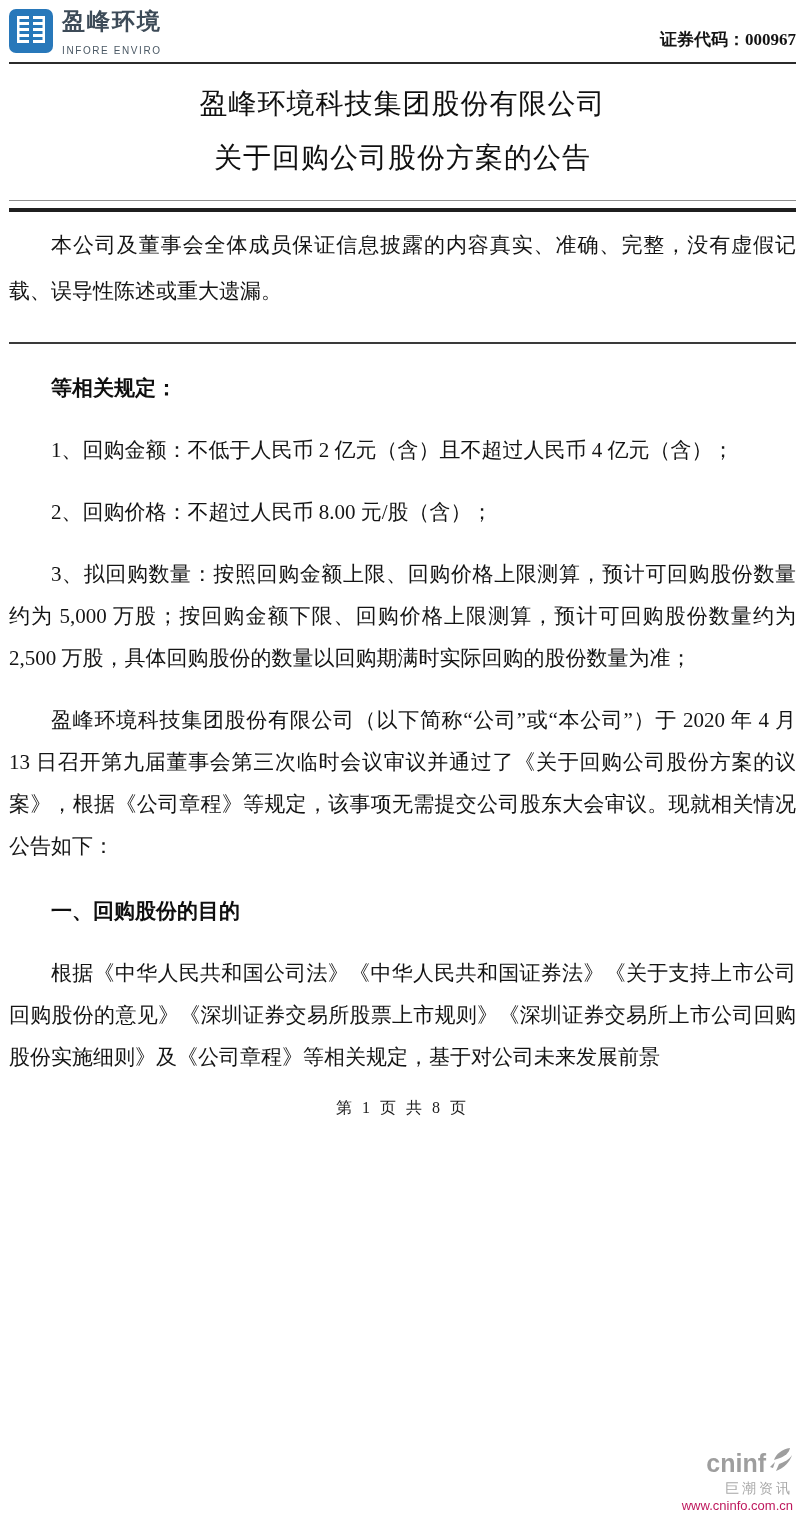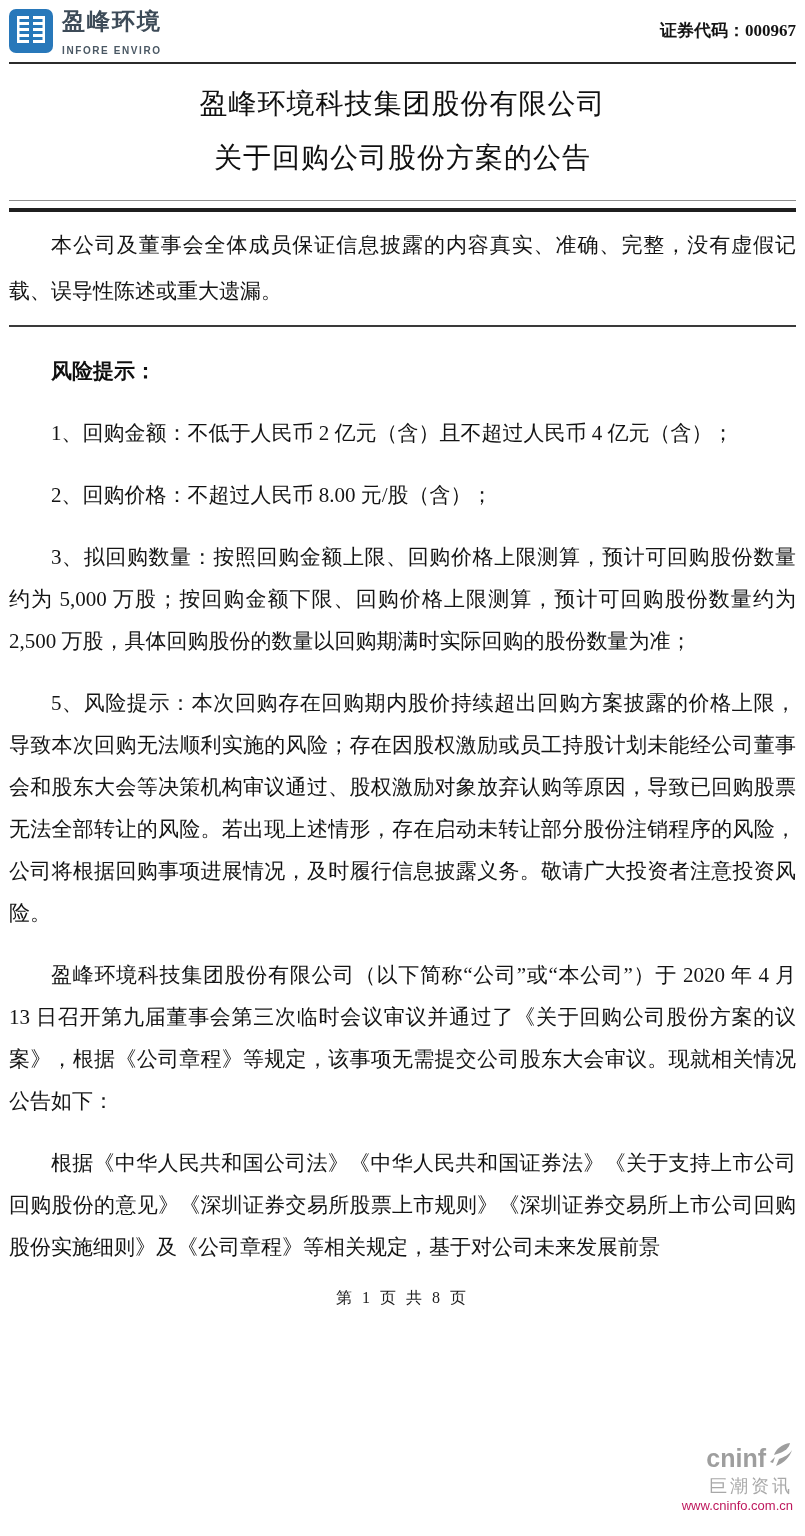--- a/index.html
+++ b/index.html
@@ -5,47 +5,47 @@
   html,body{margin:0;padding:0;}
   body{
     width:805px;height:1536px;background:#ffffff;color:#141414;
     font-family:"Liberation Serif", serif;
     position:relative;overflow:hidden;
   }
   .page{padding:0 9px;}
 
   
   .doc-header{
-    display:flex;align-items:center;justify-content:space-between;
+    display:flex;align-items:flex-end;justify-content:space-between;
     padding:9px 0 5px;border-bottom:2px solid #2b2b2b;
   }
   .brand{display:flex;align-items:center;gap:9px;}
   .brand-text{display:flex;flex-direction:column;line-height:1;}
   .brand-zh{
     font-family:"Liberation Sans", sans-serif;font-weight:bold;
     font-size:23px;color:#3d4b58;letter-spacing:2px;
   }
   .brand-en{
-    font-family:"Liberation Sans", sans-serif;font-weight:bold;
+    font-family:"Liberation Sans", sans-serif;font-weight:normal;
     font-size:10px;color:#4a5864;letter-spacing:1.6px;margin-top:13px;
   }
   .hdr-meta{font-size:17px;font-weight:bold;padding-bottom:6px;white-space:nowrap;}
   .hdr-code{margin-left:115px;}
 
   
   .title-block{padding:13px 0 15px;}
   .doc-title{
     text-align:center;font-size:28px;font-weight:normal;
     line-height:54px;letter-spacing:1px;color:#101010;
   }
   .double-rule{height:7px;border-top:1px solid #8d8d8d;border-bottom:4px solid #1f1f1f;}
 
   
   .disclaimer{
-    margin:0;padding:10px 0 11px;font-size:21px;line-height:46px;
+    margin:0;padding:10px 0 28px;font-size:21px;line-height:46px;
     text-indent:2em;text-align:justify;border-bottom:2px solid #3a3a3a;
   }
 
   
   .para{
     margin:20px 0;font-size:21px;line-height:42px;
     text-indent:2em;text-align:justify;
   }
   .heading-em{
     margin:23px 0 20px;font-size:21px;line-height:42px;text-indent:2em;
@@ -58,21 +58,21 @@
     letter-spacing:3px;color:#1c1c1c;
   }
   .watermark{
     position:absolute;right:12px;bottom:22px;text-align:right;
     color:#a3a3a3;font-family:"Liberation Sans", sans-serif;line-height:1.25;
   }
   .wm-logo-row{
     display:flex;align-items:center;justify-content:flex-end;gap:1px;
     font-weight:bold;font-size:25px;color:#9e9e9e;
   }
-  .wm-name{font-size:18px;letter-spacing:3px;color:#a8a8a8;}
+  .wm-name{font-size:14px;letter-spacing:3px;color:#a8a8a8;}
   .wm-url{font-size:13px;color:#be185d;}
 </style>
 </head>
 <body>
 
 <div class="page">
 
   <div class="doc-header">
     <div class="brand">
       <span>
@@ -103,27 +103,27 @@
   </div>
 
   <div class="title-block">
     <div class="doc-title">盈峰环境科技集团股份有限公司</div>
     <div class="doc-title">关于回购公司股份方案的公告</div>
   </div>
   <div class="double-rule"></div>
 
   <p class="disclaimer">本公司及董事会全体成员保证信息披露的内容真实、准确、完整，没有虚假记载、误导性陈述或重大遗漏。</p>
 
-  <p class="heading-em">风险提示：</p>
+  <p class="heading-em">等相关规定：</p>
   <p class="para">1、回购金额：不低于人民币 2 亿元（含）且不超过人民币 4 亿元（含）；</p>
   <p class="para">2、回购价格：不超过人民币 8.00 元/股（含）；</p>
   <p class="para">3、拟回购数量：按照回购金额上限、回购价格上限测算，预计可回购股份数量约为 5,000 万股；按回购金额下限、回购价格上限测算，预计可回购股份数量约为 2,500 万股，具体回购股份的数量以回购期满时实际回购的股份数量为准；</p>
-  <p class="para">5、风险提示：本次回购存在回购期内股价持续超出回购方案披露的价格上限，导致本次回购无法顺利实施的风险；存在因股权激励或员工持股计划未能经公司董事会和股东大会等决策机构审议通过、股权激励对象放弃认购等原因，导致已回购股票无法全部转让的风险。若出现上述情形，存在启动未转让部分股份注销程序的风险，公司将根据回购事项进展情况，及时履行信息披露义务。敬请广大投资者注意投资风险。</p>
 
   <p class="para">盈峰环境科技集团股份有限公司（以下简称“公司”或“本公司”）于 2020 年 4 月 13 日召开第九届董事会第三次临时会议审议并通过了《关于回购公司股份方案的议案》，根据《公司章程》等规定，该事项无需提交公司股东大会审议。现就相关情况公告如下：</p>
+  <p class="heading-em">一、回购股份的目的</p>
   <p class="para">根据《中华人民共和国公司法》《中华人民共和国证券法》《关于支持上市公司回购股份的意见》《深圳证券交易所股票上市规则》《深圳证券交易所上市公司回购股份实施细则》及《公司章程》等相关规定，基于对公司未来发展前景</p>
 
   <div class="page-footer">第 1 页 共 8 页</div>
 </div>
 
 <div class="watermark">
   <div class="wm-logo-row">
     <span>cninf</span>
     <span>
       <svg width="26" height="26" viewBox="0 0 26 26" aria-hidden="true">

